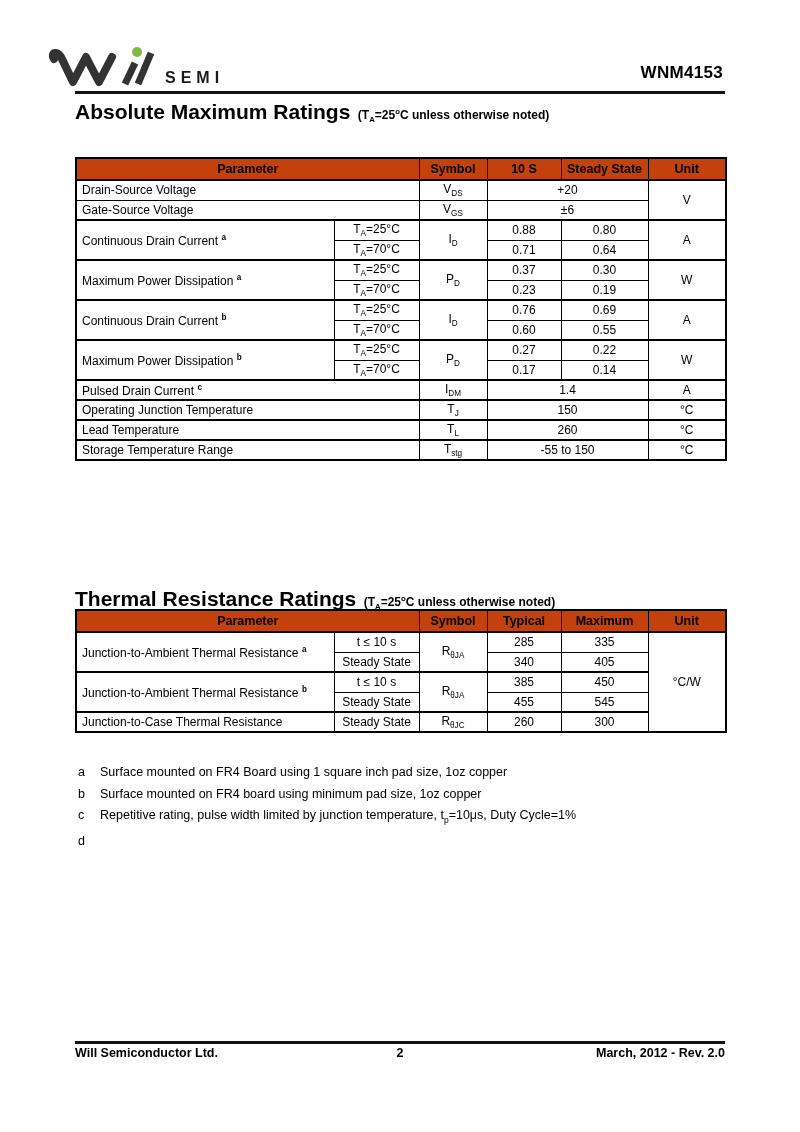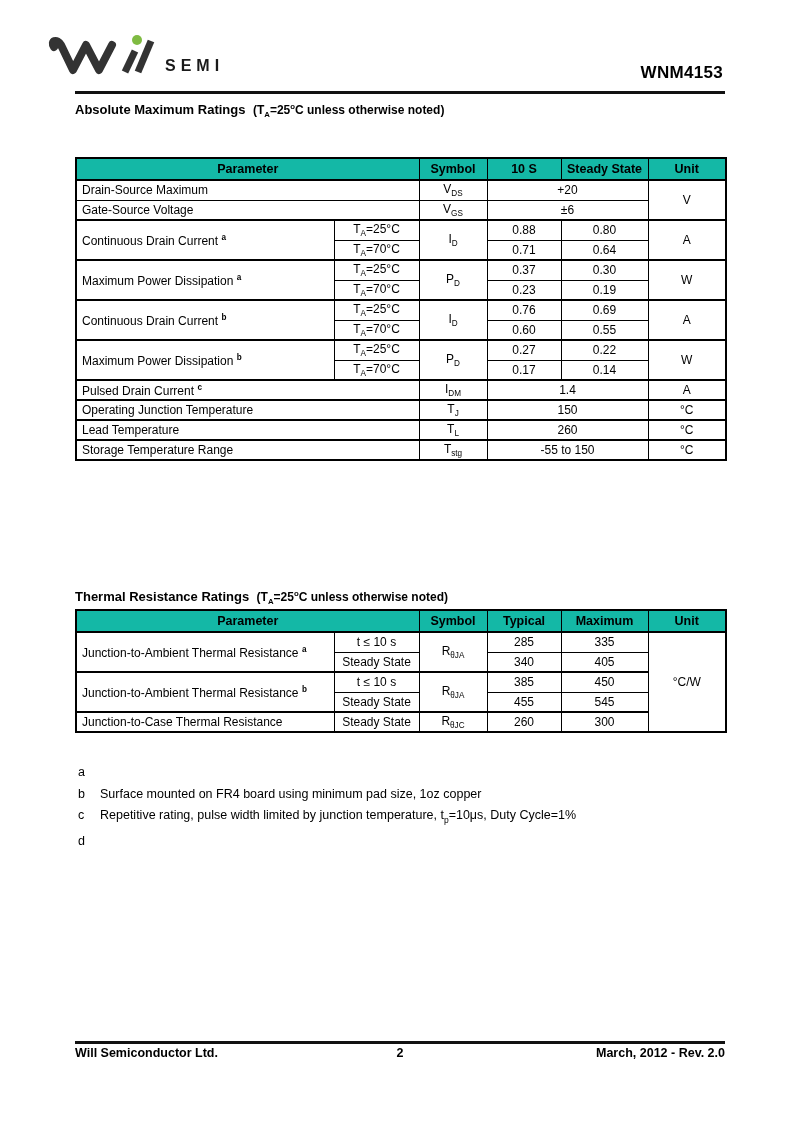--- a/index.html
+++ b/index.html
@@ -5,39 +5,39 @@
   * { box-sizing: border-box; }
   html,body { margin:0; padding:0; }
   body {
     width:800px; height:1132px; background:#ffffff; position:relative;
     font-family:"Liberation Sans", sans-serif; color:#000;
     -webkit-font-smoothing:antialiased;
   }
   .abs { position:absolute; }
 
   
-  .logo { left:45px; top:32px; width:260px; height:48px; display:flex; align-items:flex-end; }
+  .logo { left:45px; top:44px; width:260px; height:48px; display:flex; align-items:flex-end; }
   .logo svg { display:block; }
   .partno { top:63px; right:77px; font-size:17px; font-weight:bold; letter-spacing:.3px; }
   .rule { background:#111; height:3px; left:75px; width:650px; }
   .header-rule { top:91px; }
 
   
   .sec-title { left:75px; white-space:nowrap; }
-  .sec-title .main { font-size:13px; font-weight:bold; }
+  .sec-title .main { font-size:21px; font-weight:bold; }
   .sec-title .cond { font-size:12px; font-weight:bold; margin-left:3px;margin-top:19px; }
   .sec-title sub, .sec-title sup { font-size:0.65em; }
 
   
   table { border-collapse:collapse; table-layout:fixed; width:650px; border:2px solid #000; }
   th, td {
     border:1px solid #000; font-size:12px; text-align:center; vertical-align:middle;
     padding:0 3px; white-space:nowrap; overflow:hidden; height:20px;
   }
-  th { background:#14b8a6; font-weight:bold; font-size:12.5px; height:22px; border-bottom:2px solid #000; }
+  th { background:#c2410c; font-weight:bold; font-size:12.5px; height:22px; border-bottom:2px solid #000; }
   td.param { text-align:left; padding-left:5px; }
   td.param sup { font-weight:bold; }
   tr.grp td { border-top:2px solid #000; }
   sub { font-size:0.68em; }
   sup { font-size:0.68em; }
   .t-abs { top:157px; left:75px; }
   .t-th  { top:609px; left:75px; }
   .title-abs { top:100px; }
   .title-th  { top:587px; }
 
@@ -86,21 +86,21 @@
     </colgroup>
     <tbody>
       <tr>
         <th colspan="2">Parameter</th>
         <th>Symbol</th>
         <th>10 S</th>
         <th>Steady State</th>
         <th>Unit</th>
       </tr>
       <tr>
-        <td class="param" colspan="2"><span>Drain-Source Maximum</span></td>
+        <td class="param" colspan="2"><span>Drain-Source Voltage</span></td>
         <td><span>V</span><sub>DS</sub></td>
         <td colspan="2"><span>+20</span></td>
         <td rowspan="2"><span>V</span></td>
       </tr>
       <tr>
         <td class="param" colspan="2"><span>Gate-Source Voltage</span></td>
         <td><span>V</span><sub>GS</sub></td>
         <td colspan="2"><span>±6</span></td>
       </tr>
       <tr class="grp">
@@ -235,20 +235,21 @@
         <td><span>R</span><sub>θJC</sub></td>
         <td><span>260</span></td>
         <td><span>300</span></td>
       </tr>
     </tbody>
   </table>
 
   <div class="abs notes">
     <div class="note">
       <span class="k">a</span>
+      <span><span>Surface mounted on FR4 Board using 1 square inch pad size, 1oz copper</span></span>
     </div>
     <div class="note">
       <span class="k">b</span>
       <span><span>Surface mounted on FR4 board using minimum pad size, 1oz copper</span></span>
     </div>
     <div class="note">
       <span class="k">c</span>
       <span><span>Repetitive rating, pulse width limited by junction temperature, t</span><sub>p</sub><span>=10μs, Duty Cycle=1%</span></span>
     </div>
     <div class="note">

